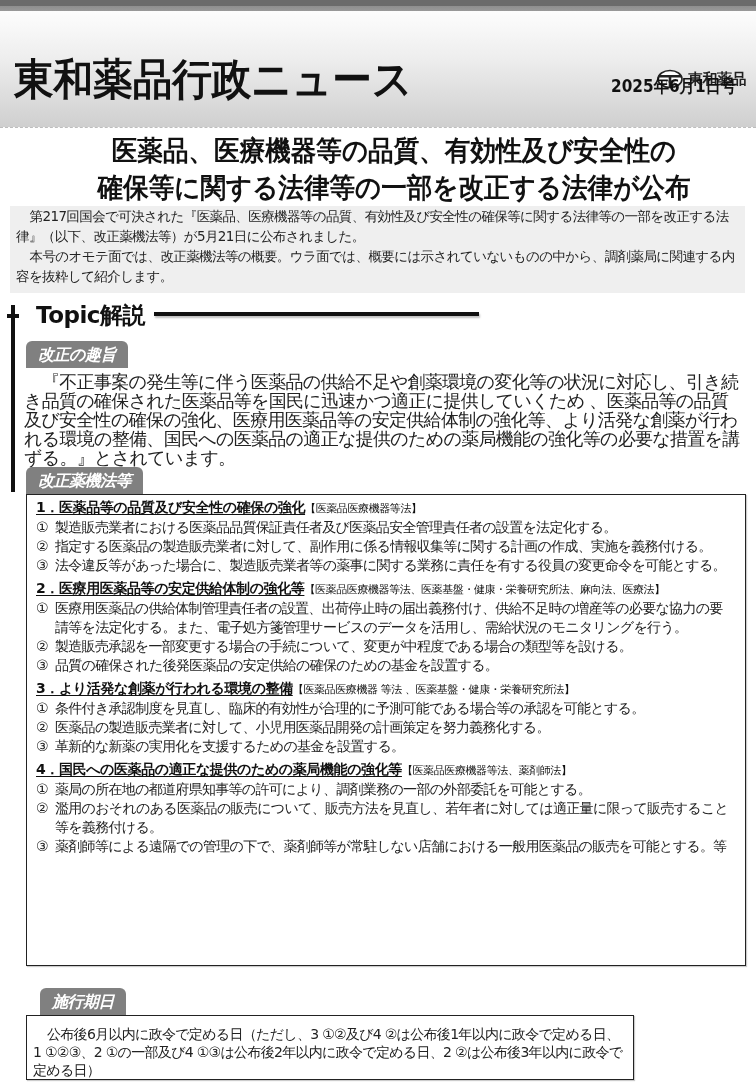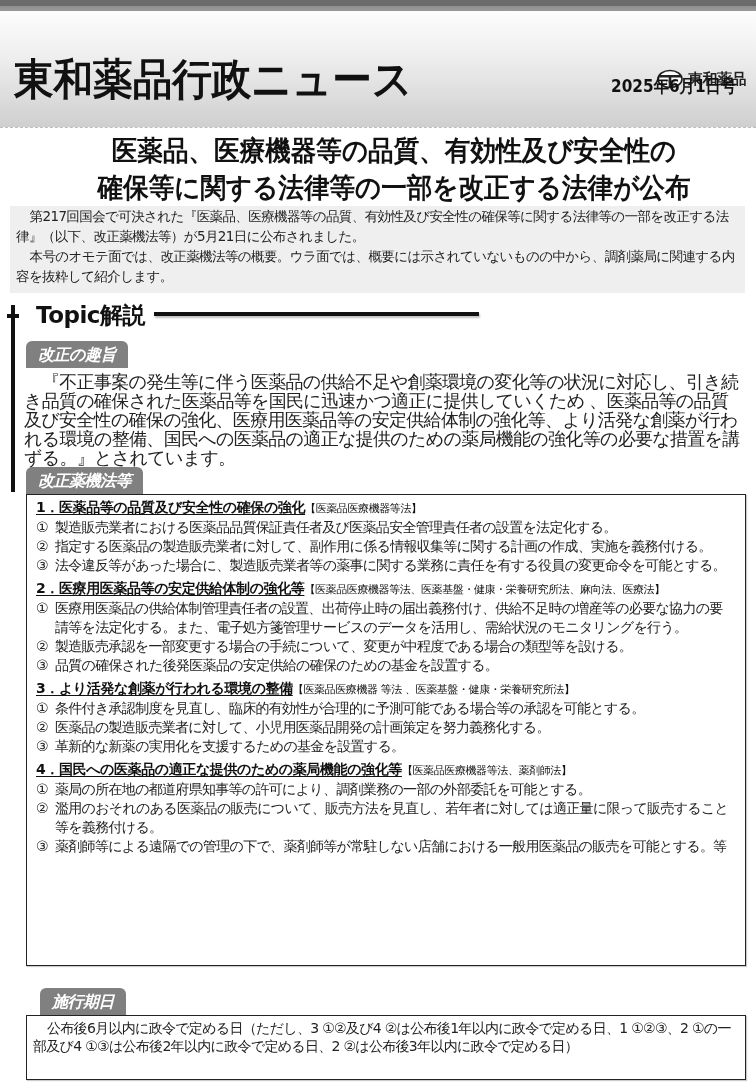--- a/index.html
+++ b/index.html
@@ -43,22 +43,22 @@
       box-shadow: 1px 1px 1px rgba(0,0,0,0.2); padding: 3px 14px 0 9px; }
     .sec { margin-bottom: 4px; }
     .sec-head { font-size: 14px; line-height: 19px; color: #111; letter-spacing: -0.4px; }
     .sec-title { font-weight: bold; text-decoration: underline; text-underline-offset: 2px; }
     .sec-law { font-size: 11px; }
     .item { display: flex; font-size: 14px; line-height: 19px; color: #222; letter-spacing: -0.7px; }
     .item .num { width: 19px; flex-shrink: 0; }
     .item .txt { flex: 1; }
     .etc { text-align: right; font-size: 14px; line-height: 14px; margin-top: -17px; padding-right: 4px; color: #222; }
 
-    .effect-box { position: absolute; left: 26px; top: 1015px; width: 720px; height: 65px; border: 1px solid #222;
-      box-shadow: 1px 1px 1px rgba(0,0,0,0.2); padding: 3px 6px; font-size: 14px; line-height: 18px; color: #222; letter-spacing: -0.7px; }
+    .effect-box { position: absolute; left: 26px; top: 1015px; width: 608px; height: 65px; border: 1px solid #222;
+      box-shadow: 1px 1px 1px rgba(0,0,0,0.2); padding: 9px 6px; font-size: 14px; line-height: 18px; color: #222; letter-spacing: -0.7px; }
     .effect-box p { text-indent: 1em; }
   </style>
 </head>
 <body>
 
 <div class="topbar"></div>
 
 <header class="header">
   <div class="logo">
     <svg viewBox="0 0 28 20">

